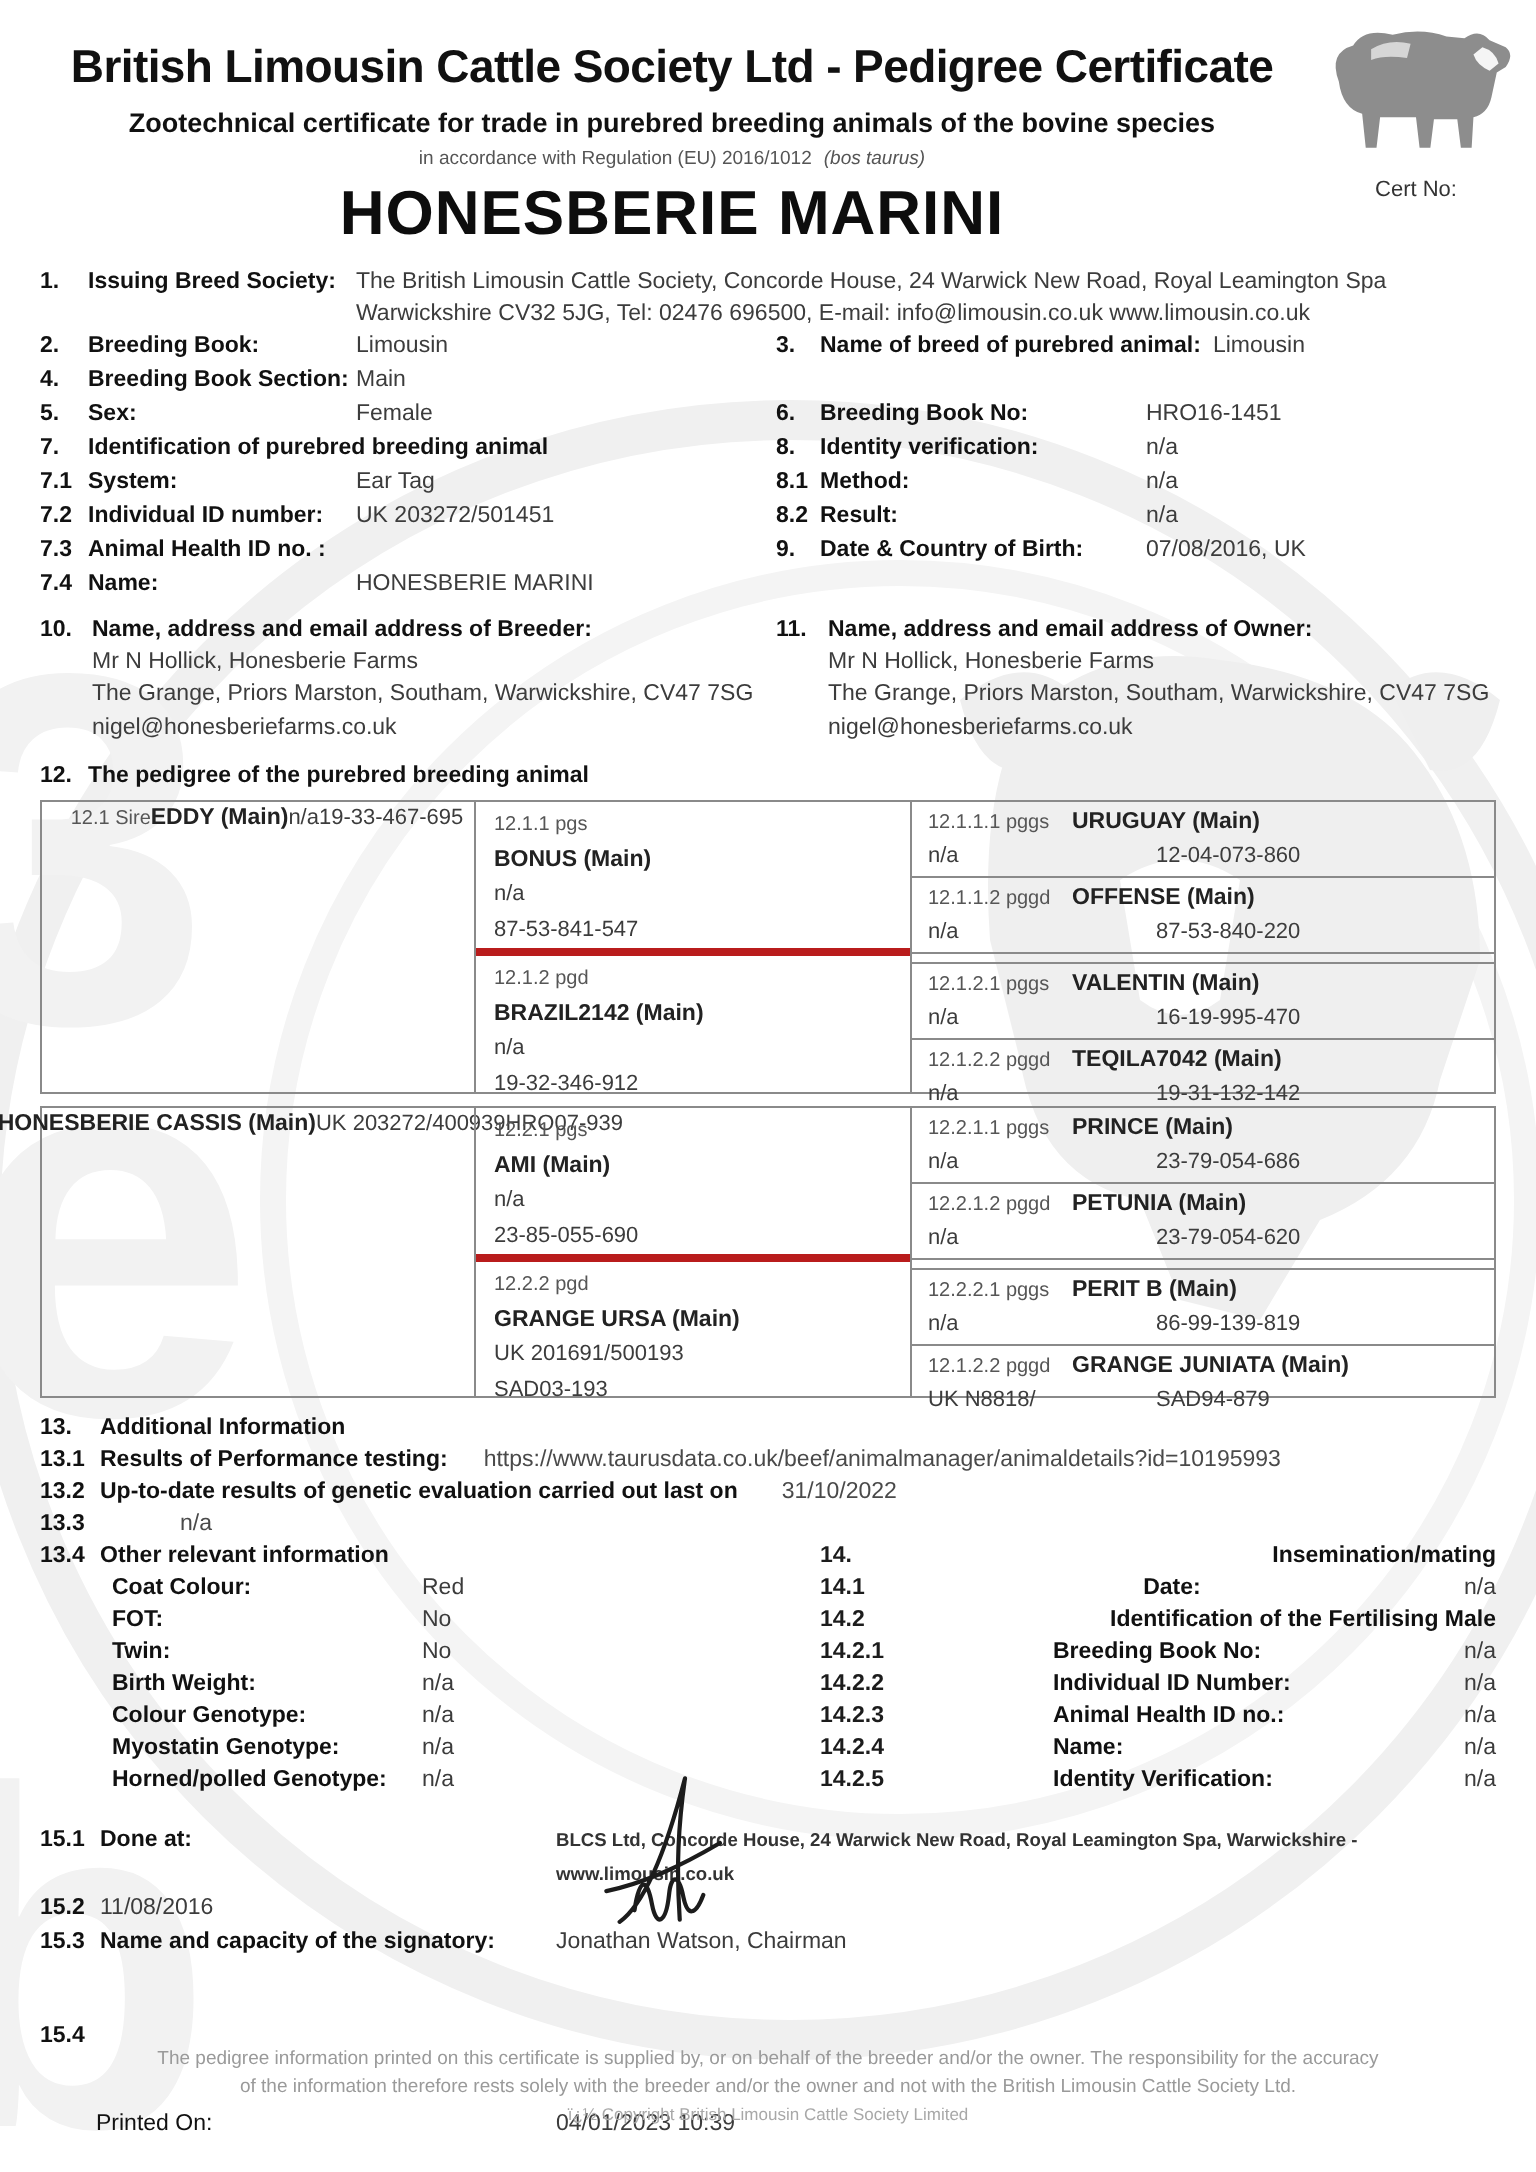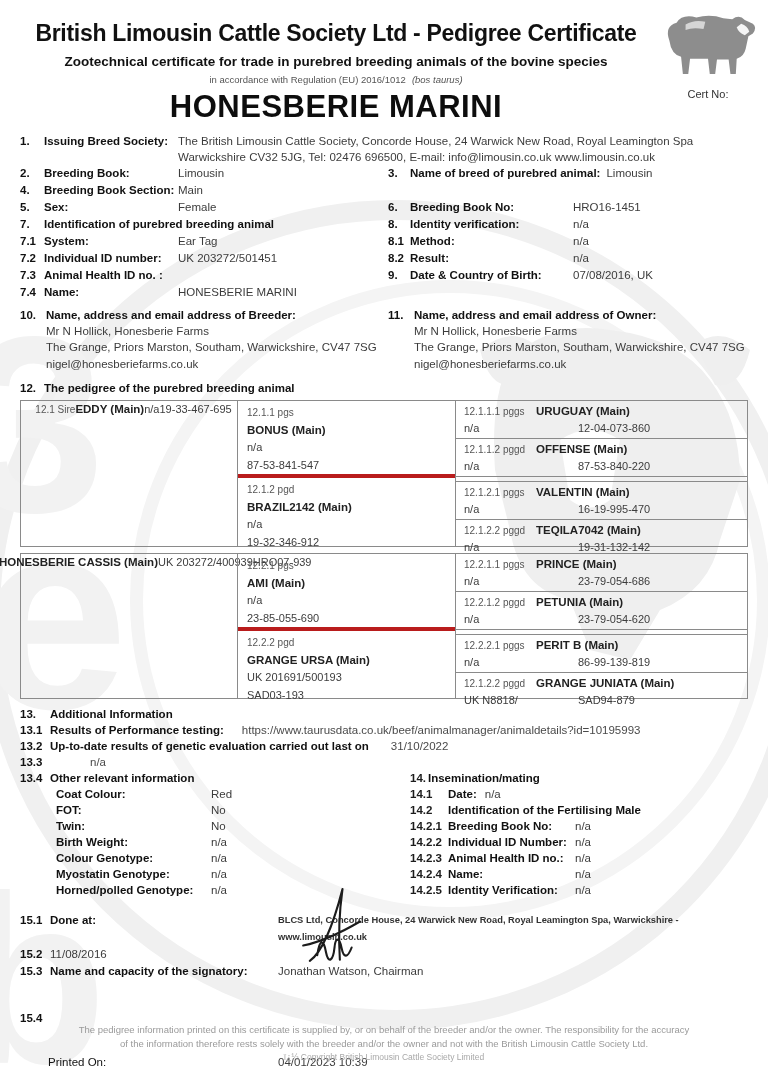--- a/index.html
+++ b/index.html
@@ -84,21 +84,21 @@
   .anum { flex:0 0 30px; font-weight:700; color:#111; }
   .albl { font-weight:700; color:#111; }
   .aval { color:#4a4a4a; }
   .g18 { margin-left:18px; } .g22 { margin-left:22px; } .g40 { margin-left:40px; }
   .bsplit { display:flex; }
   .bleft { width:368px; }
   .bright { flex:1; padding-left:22px; }
   .trow { display:flex; line-height:16px; }
   .tlbl { margin-left:36px; min-width:155px; font-weight:700; color:#111; }
   .tval { color:#3c3c3c; }
-  .r14row { display:flex; line-height:16px; }
+  .r14row { display:flex; line-height:16px;justify-content:space-between; }
   .n14 { flex:0 0 18px; font-weight:700; }
   .n141 { flex:0 0 38px; font-weight:700; }
   .r14lblw { min-width:127px; }
   .r14row .lbl { font-weight:700; }
   .inlineval { margin-left:8px; }
   
   .decl { margin-top:14px; font-size:11.5px; }
   .drow { display:flex; line-height:17px; }
   .dnum { flex:0 0 30px; font-weight:700; color:#111; }
   .dlbl { font-weight:700; color:#111; min-width:228px; }

